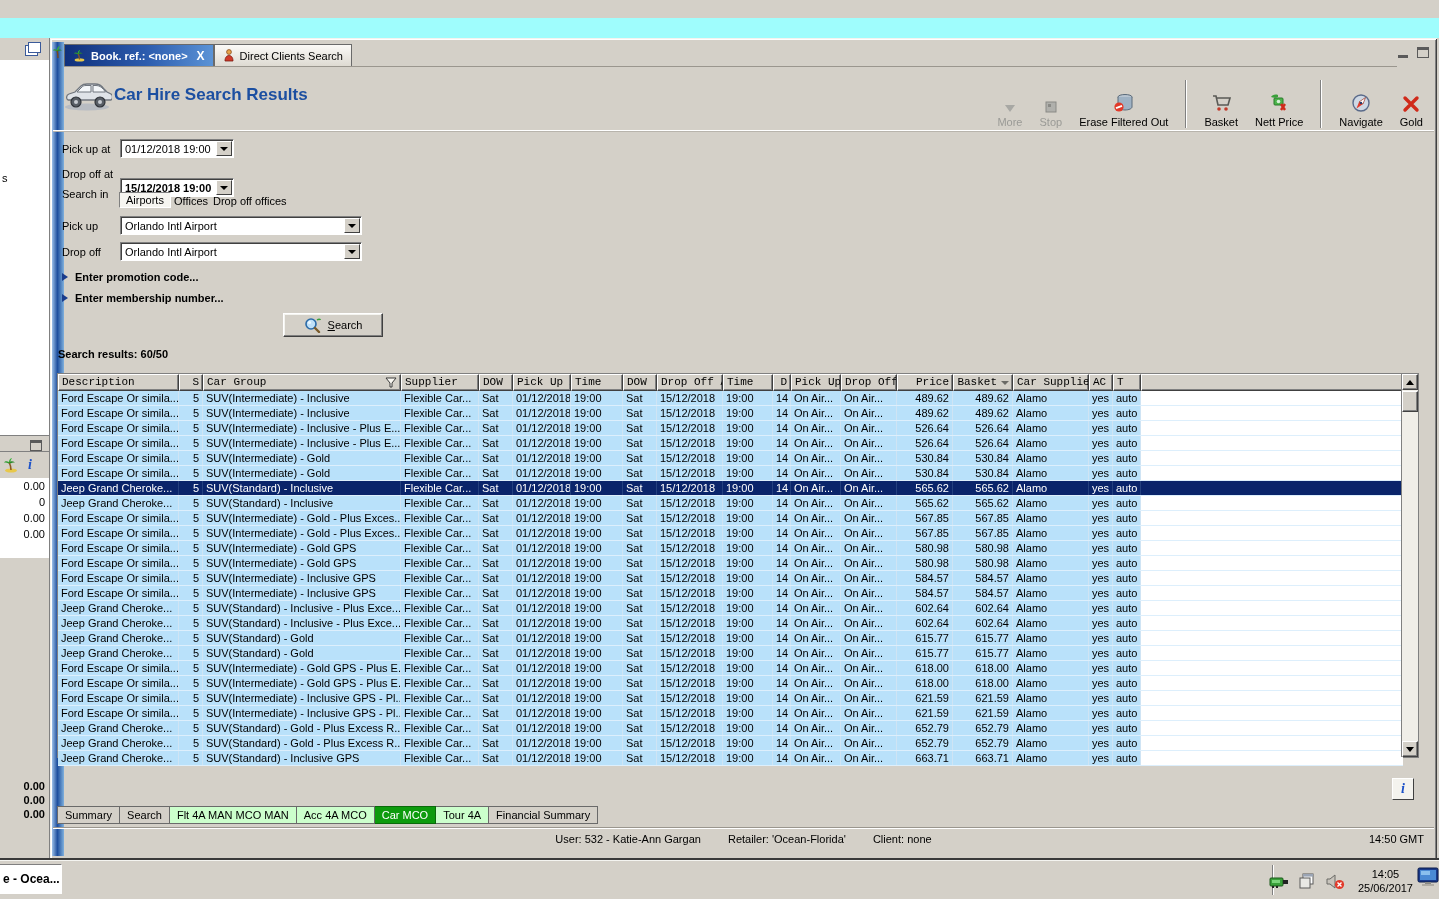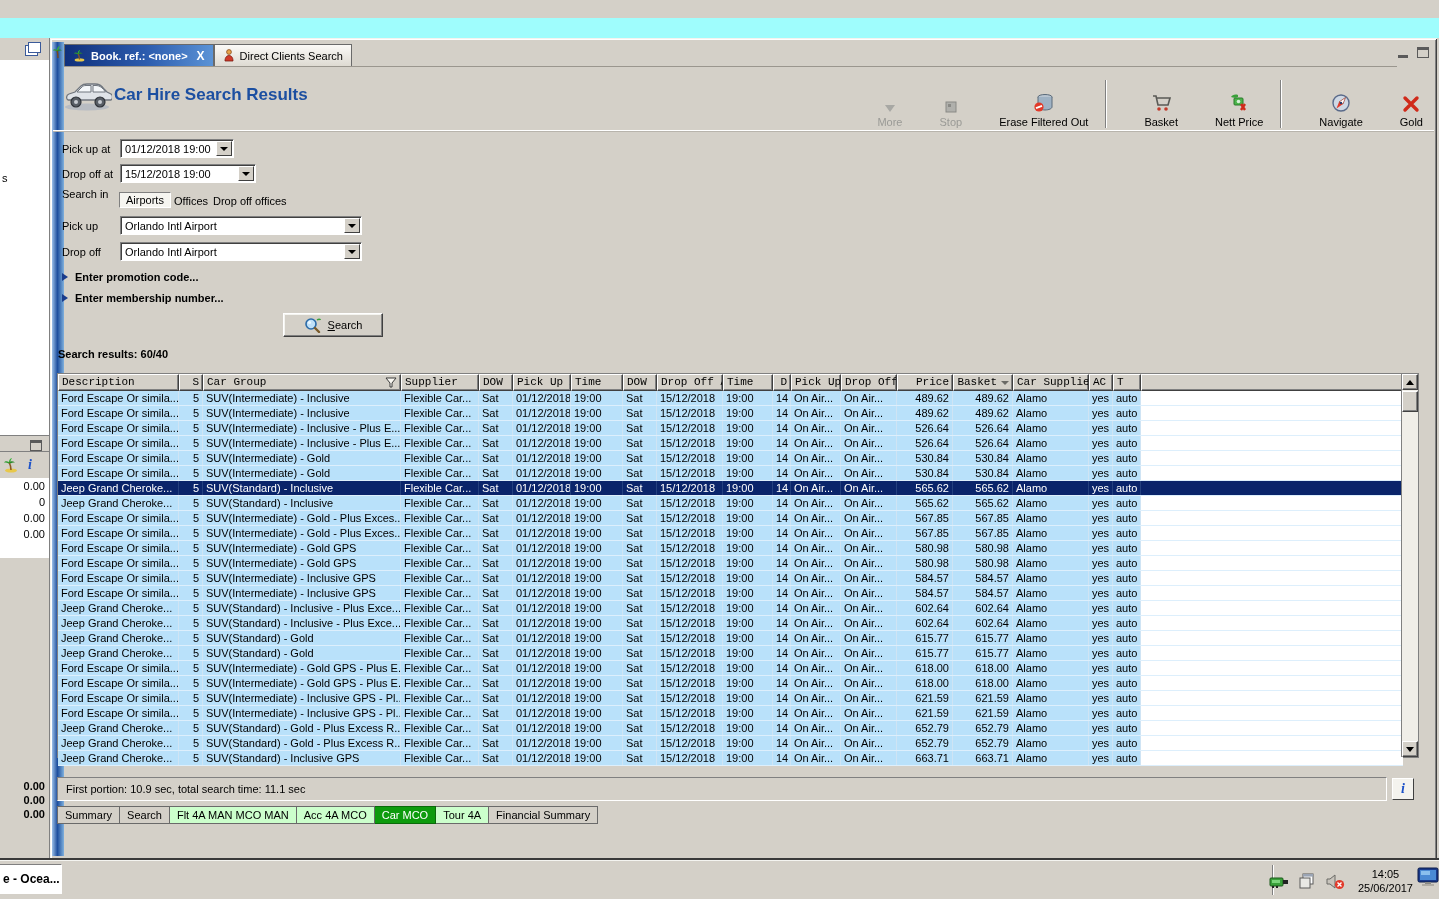--- a/index.html
+++ b/index.html
@@ -63,21 +63,21 @@
   .wtab.active { background:linear-gradient(90deg,#10307c,#2c5cae 55%,#5b93d6); color:#fff; font-weight:bold; }
   .wtab.inactive { background:linear-gradient(#fbfaf7,#dedad2); }
   .tab-x { font-weight:bold; font-size:12px; margin-left:4px; cursor:default; }
   .mdi-ctrls { position:absolute; right:8px; top:9px; display:flex; gap:9px; align-items:center; }
   .mgl-min { width:10px; height:3px; background:#5a5a5a; margin-top:8px; }
   .mgl-max { width:12px; height:11px; border:1px solid #5a5a5a; border-top:3px solid #5a5a5a; background:#d4d0c8; }
   
   .car-icon { position:absolute; left:12px; top:40px; }
   .page-title { position:absolute; left:64px; top:47px; font-size:17px; font-weight:bold; color:#1c4fa1; }
   .toolbar { position:absolute; right:12px; top:40px; height:52px; display:flex; align-items:stretch; gap:13px; }
-  .titem { display:flex; flex-direction:column; align-items:center; justify-content:flex-end; gap:3px; padding:2px 2px;margin-left:20px; }
+  .titem { display:flex; flex-direction:column; align-items:center; justify-content:flex-end; gap:3px; padding:2px 2px; }
   .titem .lbl { white-space:nowrap; }
   .titem.disabled .lbl { color:#9a9a96; }
   .tsep { width:2px; border-left:1px solid #808080; border-right:1px solid #fff; margin:2px 2px; }
   .hdr-rule { position:absolute; left:3px; right:3px; top:92px; height:2px; border-top:1px solid #fff; border-bottom:1px solid #b8b4ac; }
   
   .flabel { position:absolute; left:12px; white-space:nowrap; }
   .fieldbox { position:absolute; left:70px; height:19px; background:#fff; border:1px solid; border-color:#808080 #fff #fff #808080; box-shadow:inset 1px 1px 0 #404040; display:flex; align-items:center; }
   .fieldbox .val { flex:1; padding:0 4px; white-space:nowrap; overflow:hidden; }
   .ddbtn { width:16px; height:15px; margin-right:1px; background:#d4d0c8; border:1px solid; border-color:#fff #404040 #404040 #fff; display:flex; align-items:center; justify-content:center; }
   .ddarrow { width:0; height:0; border-left:4px solid transparent; border-right:4px solid transparent; border-top:4px solid #000; }
@@ -305,21 +305,21 @@
 
     <div class="flabel" style="top:105px;">Pick up at</div>
     <div class="fieldbox" style="top:101px; width:114px;">
       <span class="val">01/12/2018 19:00</span>
       <span class="ddbtn">
           <span class="ddarrow"></span>
         </span>
     </div>
 
     <div class="flabel" style="top:130px;">Drop off at</div>
-    <div class="fieldbox" style="top:126px; width:136px;">
+    <div class="fieldbox" style="top:140px; width:114px;font-weight:bold;">
       <span class="val">15/12/2018 19:00</span>
       <span class="ddbtn">
           <span class="ddarrow"></span>
         </span>
     </div>
 
     <div class="flabel" style="top:150px;">Search in</div>
     <div class="opt-sel" style="left:69px; top:154px;">Airports</div>
     <div class="opt" style="left:122px; top:156px;">Offices</div>
     <div class="opt" style="left:161px; top:156px;">Drop off offices</div>
@@ -354,21 +354,21 @@
           <svg width="17" height="16" viewBox="0 0 17 16">
             <circle cx="7" cy="7" r="5" fill="#bfe0f8" stroke="#2a6aa8" stroke-width="1.6"></circle>
             <circle cx="5.5" cy="5.5" r="1.6" fill="#eaf6ff"></circle>
             <path d="M11 11l4 4" stroke="#7a5a2a" stroke-width="2.4" stroke-linecap="round"></path>
             <path d="M13 3c1.5-1 3-1 3.5 0" stroke="#3aa03a" stroke-width="1.4" fill="none"></path>
           </svg>
         </span>
       <span class="accel">Search</span>
     </div>
 
-    <div class="results-summary">Search results: 60/40</div>
+    <div class="results-summary">Search results: 60/50</div>
 
     <div class="grid">
       <div class="ghead">
           <div class="hcell" style="width: 121px;">
             <span>Description</span>
           </div>
           <div class="hcell r" style="width: 24px;">
             <span>S</span>
           </div>
           <div class="hcell" style="width: 198px;">
@@ -959,37 +959,42 @@
         <div class="sbtn up">
             <span class="arr-up"></span>
           </div>
         <div class="sthumb"></div>
         <div class="sbtn down">
             <span class="arr-dn"></span>
           </div>
       </div>
     </div>
 
-    <div class="statline">
-      <span>First portion: 10.9 sec, total search time: 11.1 sec</span>
-    </div>
     <div class="infobtn">
         <span class="info-i">i</span>
       </div>
 
     <div class="btabs">
         <div class="btab plain">Summary</div>
         <div class="btab plain">Search</div>
         <div class="btab green">Flt 4A MAN MCO MAN</div>
         <div class="btab green">Acc 4A MCO</div>
         <div class="btab active">Car MCO</div>
         <div class="btab green">Tour 4A</div>
         <div class="btab plain">Financial Summary</div>
       </div>
 
+    <div class="appstatus">
+      <div class="mid">
+        <span>User: 532 - Katie-Ann Gargan</span>
+        <span>Retailer: 'Ocean-Florida'</span>
+        <span>Client: none</span>
+      </div>
+      <span class="gmt">14:50 GMT</span>
+    </div>
   </div>
 
   <div class="darkline"></div>
   <div class="taskbar">
     <div class="task-app">e - Ocea...</div>
     <div class="traysep"></div>
     <div class="tray">
       <span>
           <svg width="20" height="16" viewBox="0 0 20 16">
             <rect x="1" y="5" width="13" height="8" rx="1" fill="#3aa03a" stroke="#1a5a1a"></rect>

